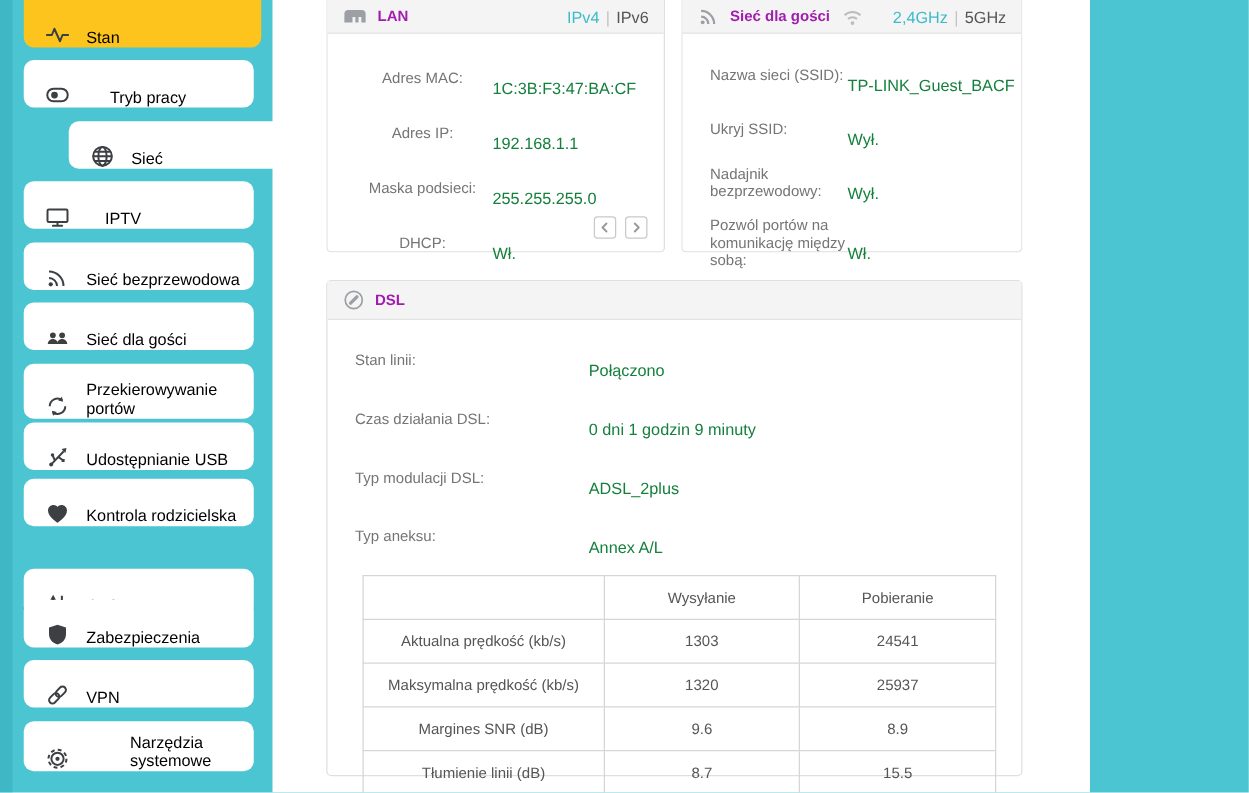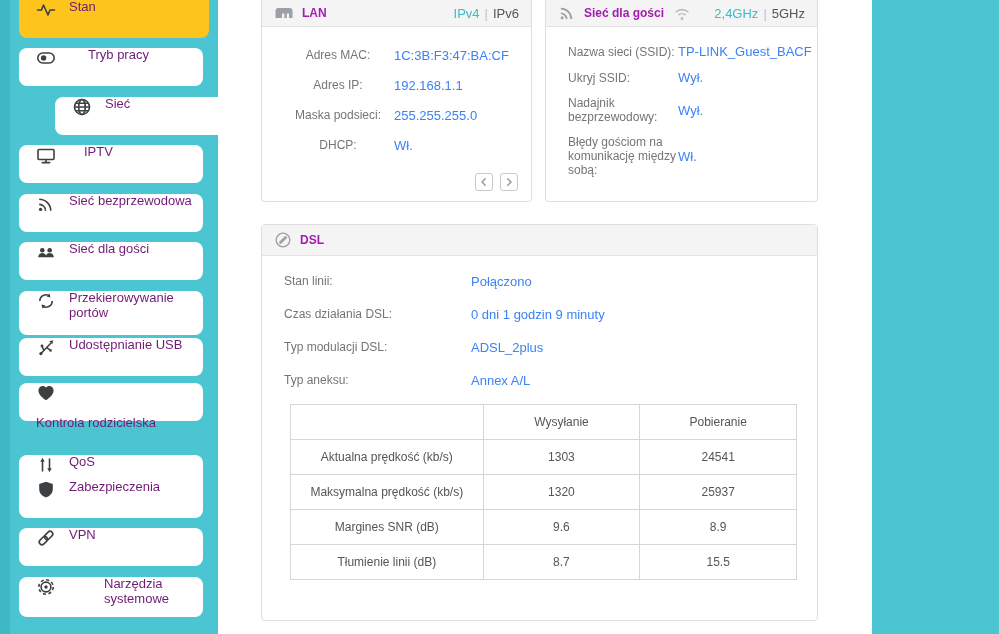--- a/index.html
+++ b/index.html
@@ -9,22 +9,22 @@
     background:#4BC5D1;
     font-family:"Liberation Sans", sans-serif;
     -webkit-font-smoothing:antialiased;
   }
   
   .edge-strip { position:absolute; left:0; top:0; width:10px; height:634px; background:#3FB7C4; }
   .sidebar { position:absolute; left:0; top:0; width:218px; height:634px; }
   .menu-item {
     position:absolute; left:19px; width:184px; height:38px;
     background:#ffffff; border-radius:8px;
-    display:flex; align-items:flex-start; padding-left:17px; gap:13px;
-    color:#701a75; font-size:13px; line-height:1.15; cursor:pointer;
+    display:flex; align-items:flex-end; padding-left:17px; gap:13px;
+    color:#000000; font-size:13px; line-height:1.15; cursor:pointer;
   }
   .menu-item.active {
     background:#FCC41D; width:190px;
     border-radius:0 0 8px 8px;
   }
   .menu-item .mi { width:20px; height:20px; flex:0 0 20px; display:block; }
   .mi path, .mi rect, .mi circle, .mi ellipse, .mi polyline {
     stroke:#3c4043; fill:none; stroke-width:1.6;
   }
   .mi .fill { fill:#3c4043; stroke:none; }
@@ -35,21 +35,21 @@
     background:#F4F4F4; border-bottom:1px solid #E4E4E4;
     display:flex; align-items:center; padding:0 12px; gap:8px;
   }
   .card-title { font-size:12px; font-weight:bold; color:#a21caf; }
   .tabs { margin-left:auto; font-size:13px; display:flex; gap:5px; align-items:center; }
   .tab-active { color:#3DBBC8; cursor:pointer; }
   .tab-sep { color:#c2c2c2; }
   .tab-inactive { color:#555; cursor:pointer; }
   .info-row { display:flex; align-items:center; }
   .info-label { font-size:12px; color:#757575; }
-  .info-value { font-size:13px; color:#3b82f6; }
+  .info-value { font-size:13px; color:#15803d;margin-top:17px; }
   
   #lan-card { left:43px; top:0; width:271px; height:202px; border-top:none; }
   #lan-card .card-header { height:27px; }
   #lan-card .card-body { padding:19px 0 0 20px; }
   #lan-card .info-row { margin-bottom:12px; min-height:18px; }
   #lan-card .info-label { width:112px;text-align:center; }
   .pager { position:absolute; right:13px; bottom:10px; display:flex; gap:7px; }
   .pager-btn {
     width:18px; height:18px; background:#fff;
     border:1px solid #C9C9C9; border-radius:3px;
@@ -151,21 +151,21 @@
       <path class="fill" d="M13.2 3.2l4-.9-.9 4z"></path>
       <path d="M8 12.5L6.3 8.8" stroke-width="1.4"></path>
       <circle class="fill" cx="6" cy="8" r="1.4"></circle>
       <path d="M10.8 9.7l3 2.1" stroke-width="1.4"></path>
       <rect class="fill" x="13.3" y="11.2" width="2.4" height="2.4"></rect>
       <circle class="fill" cx="4.9" cy="15.6" r="1.6"></circle>
     </svg>
     <span>Udostępnianie USB</span>
   </div>
 
-  <div class="menu-item" style="top:383px;flex-direction:column;">
+  <div class="menu-item" style="top:383px;">
     <svg class="mi" viewBox="0 0 20 20">
       <path class="fill" d="M10 17.2S2.4 12.6 2.4 7.4c0-2.5 2-4.4 4.4-4.4 1.3 0 2.5.6 3.2 1.5.7-.9 1.9-1.5 3.2-1.5 2.4 0 4.4 1.9 4.4 4.4 0 5.2-7.6 9.8-7.6 9.8z"></path>
       <path d="M10 13.3s-3.3-2-3.3-4.3c0-1.1.9-1.9 1.9-1.9.6 0 1.1.2 1.4.6.3-.4.8-.6 1.4-.6 1 0 1.9.8 1.9 1.9 0 2.3-3.3 4.3-3.3 4.3z" stroke="#ffffff" stroke-width="1.2" fill="#ffffff"></path>
     </svg>
     <span>Kontrola rodzicielska</span>
   </div>
 
   <div class="menu-item" style="top:431px;margin-top:24px;">
     <svg class="mi" viewBox="0 0 20 20">
       <path d="M6.5 16.5V5.5" stroke-width="1.8"></path>
@@ -277,21 +277,21 @@
       </div>
       <div class="info-row">
         <span class="info-label">Ukryj SSID:</span>
         <span class="info-value">Wył.</span>
       </div>
       <div class="info-row">
         <span class="info-label">Nadajnik bezprzewodowy:</span>
         <span class="info-value">Wył.</span>
       </div>
       <div class="info-row">
-        <span class="info-label">Błędy gościom na komunikację między sobą:</span>
+        <span class="info-label">Pozwól portów na komunikację między sobą:</span>
         <span class="info-value">Wł.</span>
       </div>
     </div>
   </section>
 
   <section class="card" id="dsl-card">
     <div class="card-header">
       <svg class="hdr-icon" width="18" height="18" viewBox="0 0 20 20">
         <circle cx="10" cy="10" r="7.6" stroke="#9CA0A5" stroke-width="1.5" fill="none"></circle>
         <path d="M7.2 12.8L12.8 7.2" stroke="#9CA0A5" stroke-width="3" stroke-linecap="round"></path>

